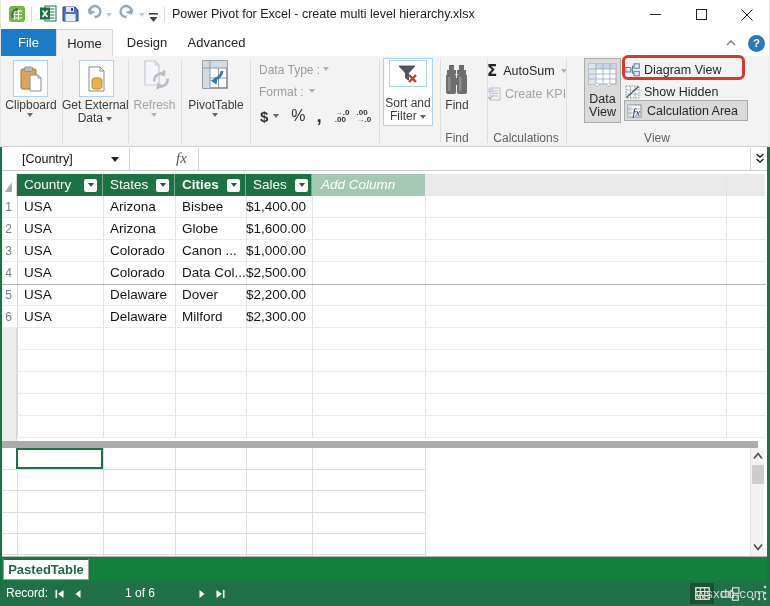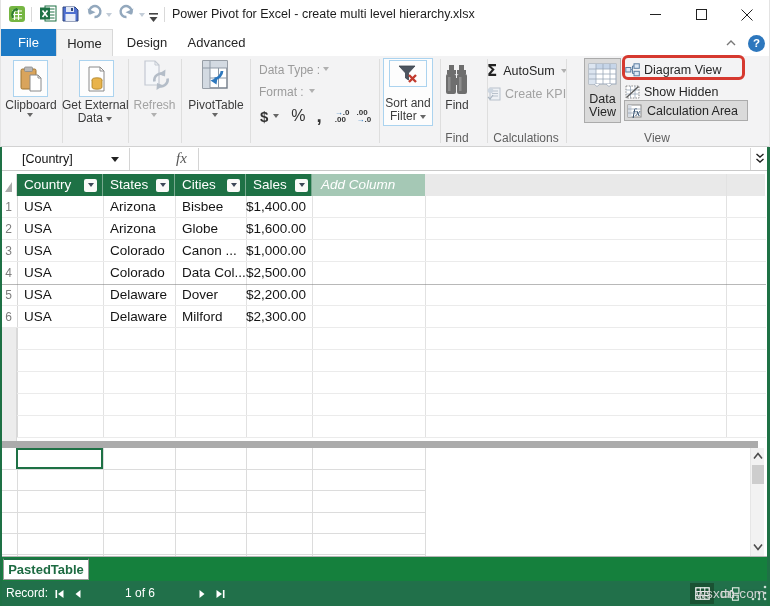--- a/index.html
+++ b/index.html
@@ -371,21 +371,21 @@
       <span class="filterbtn" style="left:67px;">
           <span class="tri"></span>
         </span>
     </div>
     <div class="hcell" style="left:103px; width:72px;">
       <span>States</span>
       <span class="filterbtn" style="left:53px;">
           <span class="tri"></span>
         </span>
     </div>
-    <div class="hcell" style="left:175px; width:71px;">
+    <div class="hcell" style="left:175px; width:71px;font-weight:bold;">
       <span>Cities</span>
       <span class="filterbtn" style="left:52px;">
           <span class="tri"></span>
         </span>
     </div>
     <div class="hcell" style="left:246px; width:66px;">
       <span>Sales</span>
       <span class="filterbtn" style="left:49px;">
           <span class="tri"></span>
         </span>

